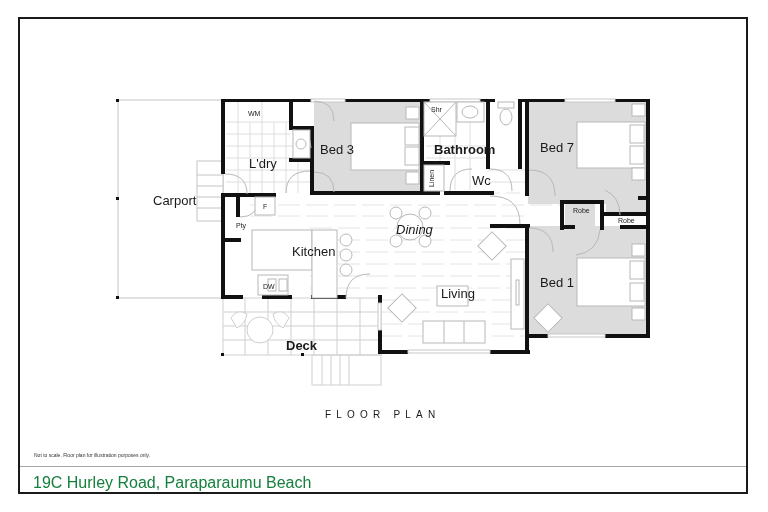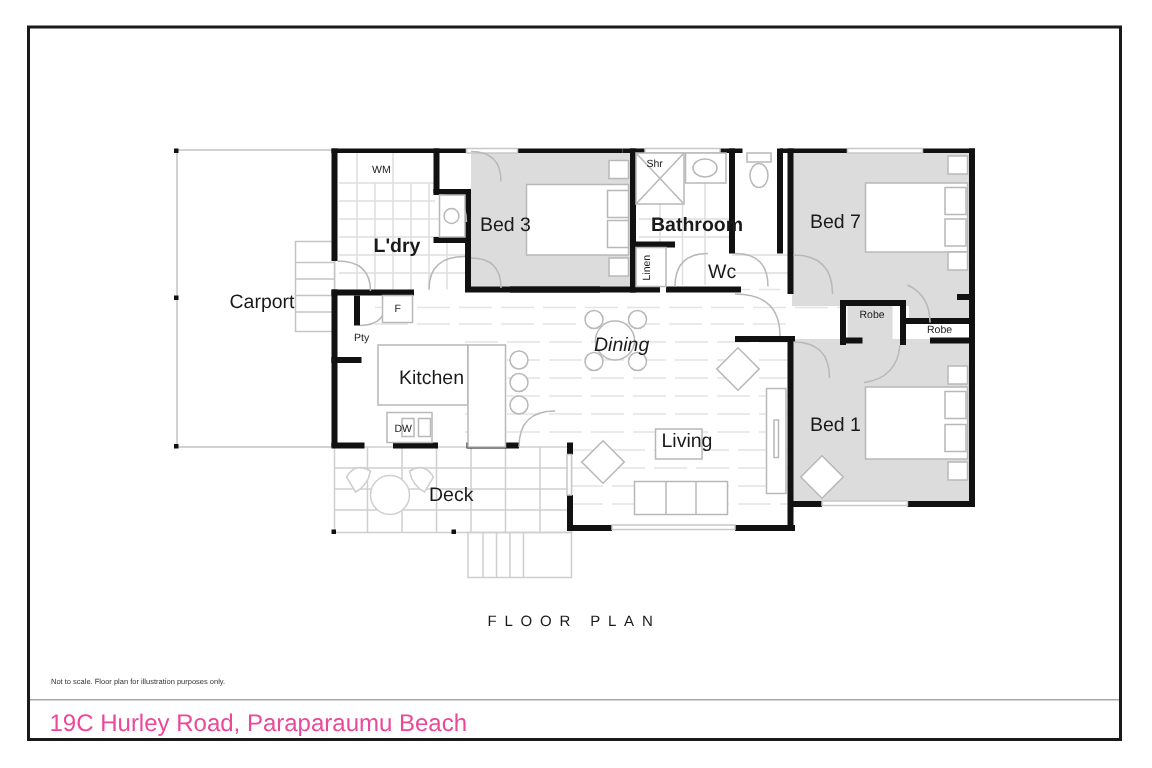--- a/index.html
+++ b/index.html
@@ -10,21 +10,21 @@
     }
     .plan { position: absolute; left: 0; top: 0; }
     .room-label { position: absolute; font-size: 13px; color: #1a1a1a; white-space: nowrap; line-height: 1; }
     .small-label { position: absolute; font-size: 7px; color: #1a1a1a; white-space: nowrap; line-height: 1; }
     .linen-label { position: absolute; font-size: 7px; color: #1a1a1a; transform: rotate(-90deg); transform-origin: left top; white-space: nowrap; }
     .plan-heading {
       position: absolute; left: 325px; top: 409px; font-size: 10px; letter-spacing: 5.2px; color: #1a1a1a; white-space: nowrap;
     }
     .disclaimer { position: absolute; left: 34px; top: 452px; font-size: 5px; color: #333; white-space: nowrap; }
     .footer-rule { position: absolute; left: 20px; top: 466px; width: 726px; height: 1px; background: #a8a8a8; }
-    .address { position: absolute; left: 33px; top: 474px; font-size: 16px; color: #ec4899; white-space: nowrap; }
+    .address { position: absolute; left: 33px; top: 474px; font-size: 16px; color: #15803d; white-space: nowrap; }
   </style>
 </head>
 <body>
 
 <div class="sheet"></div>
 
 <svg class="plan" width="768" height="512" viewBox="0 0 768 512" xmlns="http://www.w3.org/2000/svg">
 
   <g>
     <rect x="118" y="100" width="105" height="198" fill="none" stroke="#c4c4c4" stroke-width="1"></rect>
@@ -254,34 +254,34 @@
     <line x1="444" y1="321" x2="444" y2="343"></line>
       <line x1="464" y1="321" x2="464" y2="343"></line>
 
     <rect x="511" y="259" width="13" height="70"></rect>
     <rect x="516" y="280" width="3" height="25"></rect>
   </g>
 </svg>
 
 <div class="room-label" style="left:153px;top:194px;">Carport</div>
 <div class="small-label" style="left:248px;top:110px;">WM</div>
-<div class="room-label" style="left:249px;top:157px;font-weight:bold;">L'dry</div>
+<div class="room-label" style="left:249px;top:157px;">L'dry</div>
 <div class="room-label" style="left:320px;top:143px;">Bed 3</div>
 <div class="small-label" style="left:431px;top:106px;">Shr</div>
 <div class="room-label" style="left:434px;top:143px;font-weight:bold;">Bathroom</div>
 <div class="linen-label" style="left:428px;top:187px;">Linen</div>
 <div class="room-label" style="left:472px;top:145px;margin-top:29px;">Wc</div>
 <div class="room-label" style="left:540px;top:141px;">Bed 7</div>
 <div class="small-label" style="left:573px;top:207px;">Robe</div>
 <div class="small-label" style="left:618px;top:217px;">Robe</div>
 <div class="small-label" style="left:263px;top:203px;">F</div>
 <div class="small-label" style="left:236px;top:222px;">Pty</div>
-<div class="room-label" style="left:266px;top:245px;">Kitchen</div>
+<div class="room-label" style="left:252px;top:245px;padding-left:40px;">Kitchen</div>
 <div class="small-label" style="left:263px;top:283px;">DW</div>
 <div class="room-label" style="left:396px;top:223px;font-style:italic;">Dining</div>
 <div class="room-label" style="left:441px;top:271px;margin-top:16px;">Living</div>
 <div class="room-label" style="left:540px;top:276px;">Bed 1</div>
-<div class="room-label" style="left:286px;top:323px;">Deck</div>
+<div class="room-label" style="left:286px;top:339px;font-weight:bold;">Deck</div>
 
 <div class="plan-heading">FLOOR PLAN</div>
 <div class="disclaimer">Not to scale. Floor plan for illustration purposes only.</div>
 <div class="footer-rule"></div>
 <div class="address">19C Hurley Road, Paraparaumu Beach</div>
 
 </body></html>

